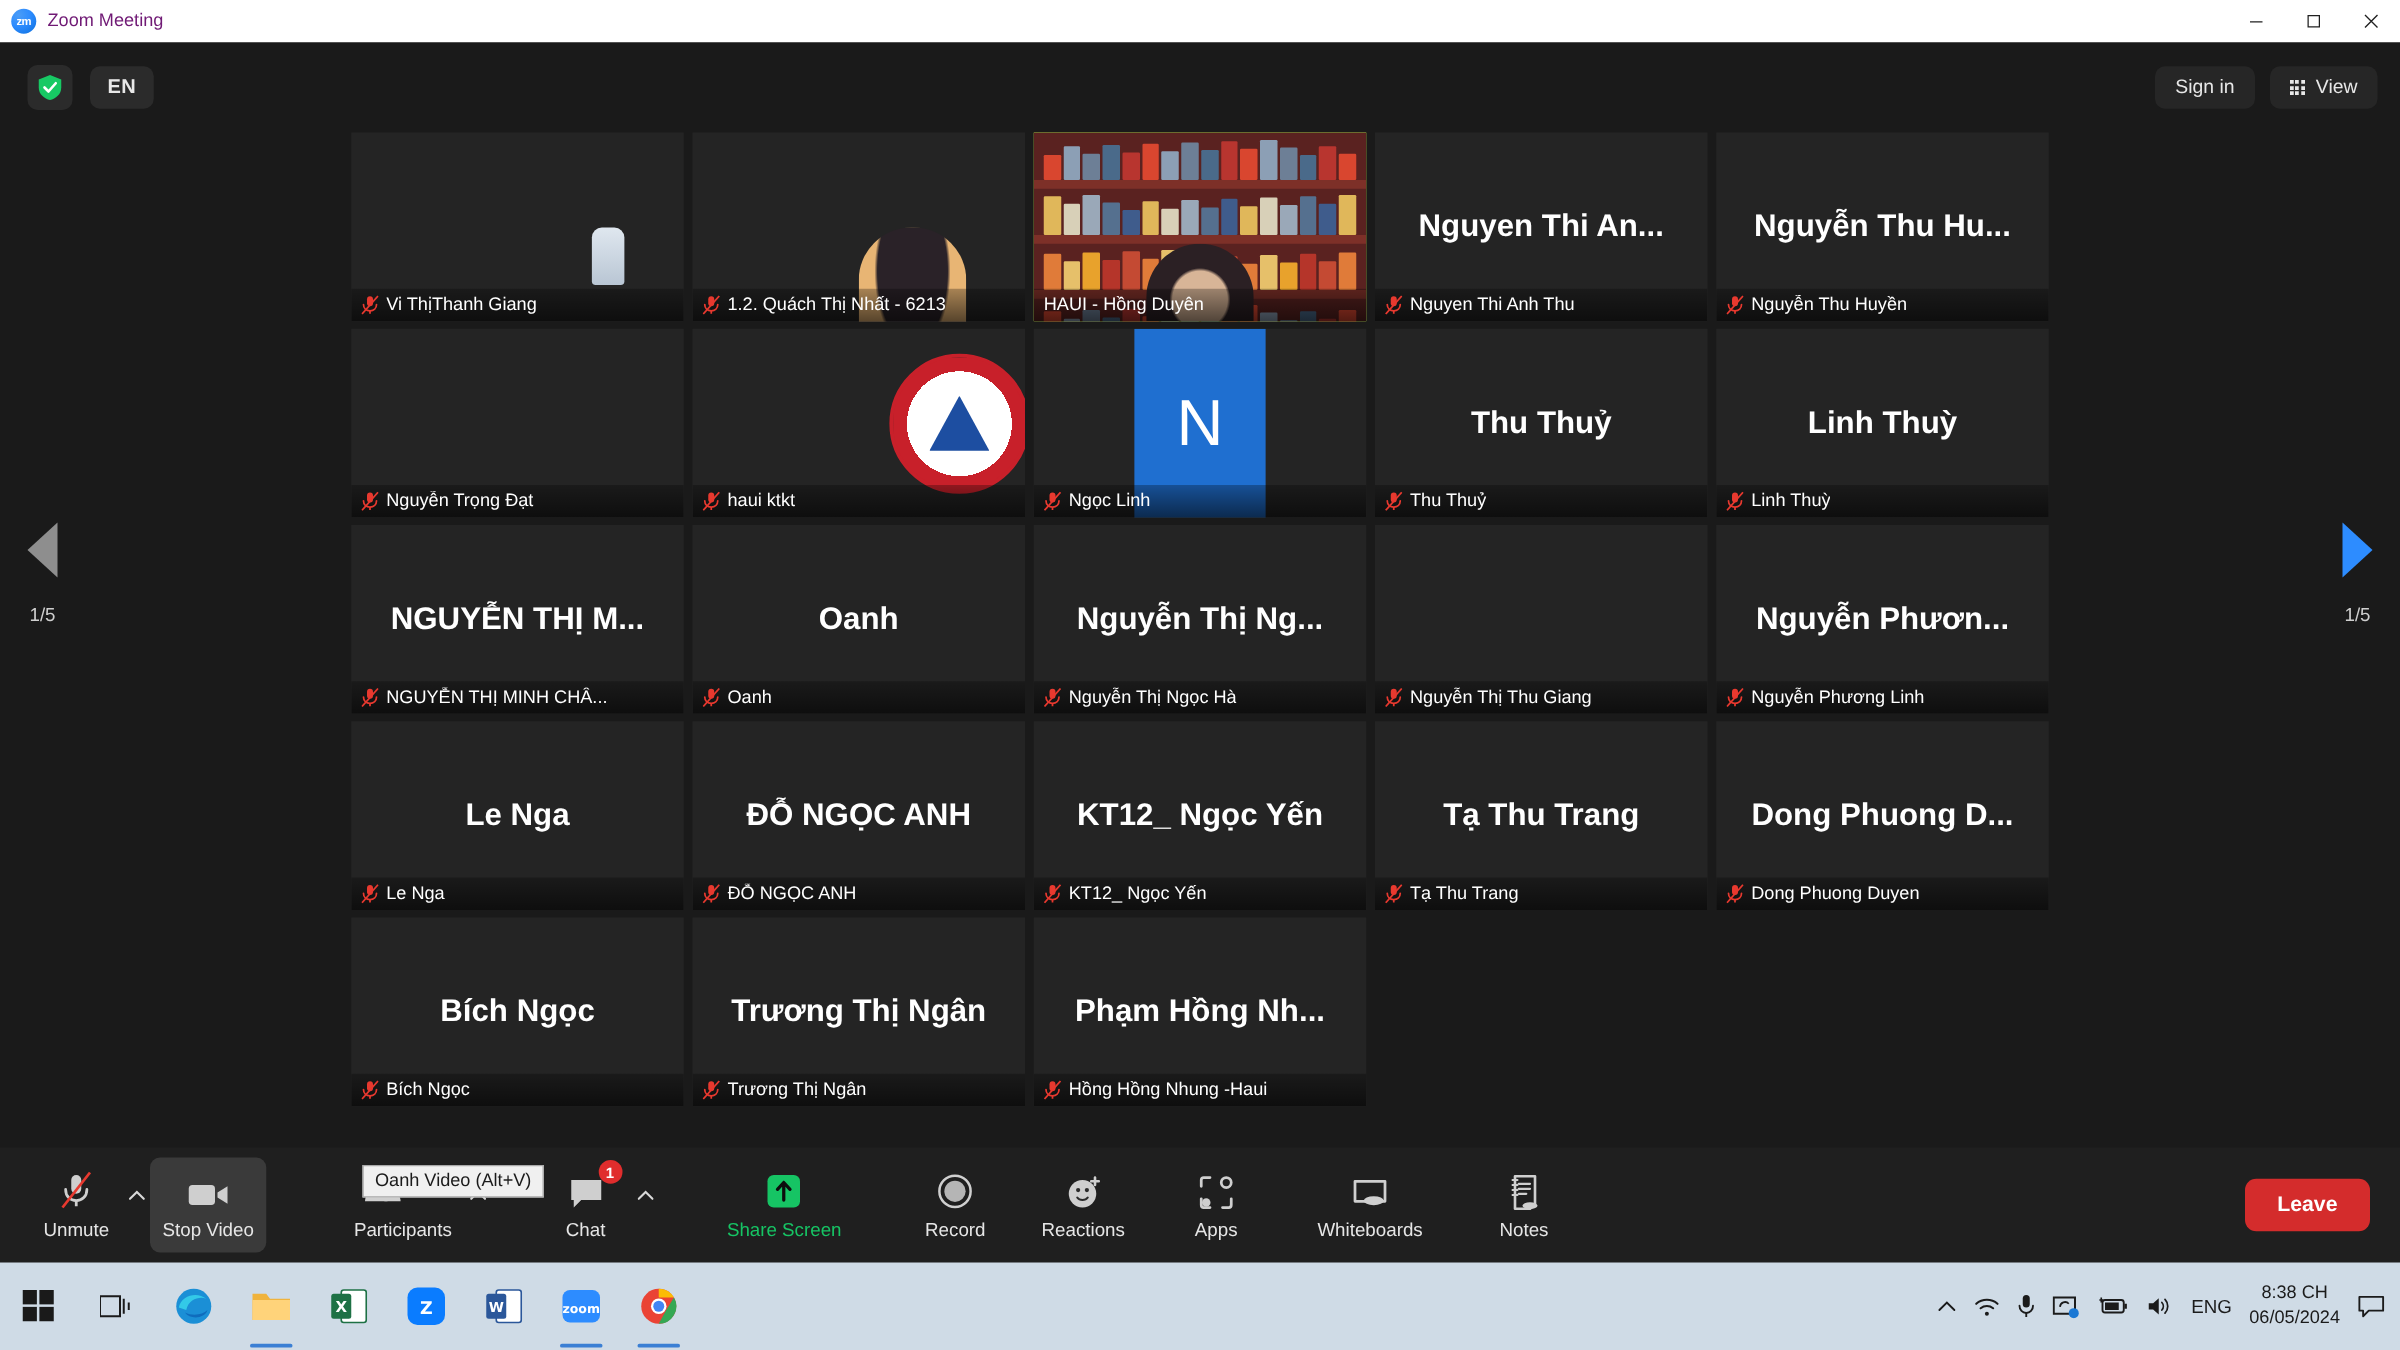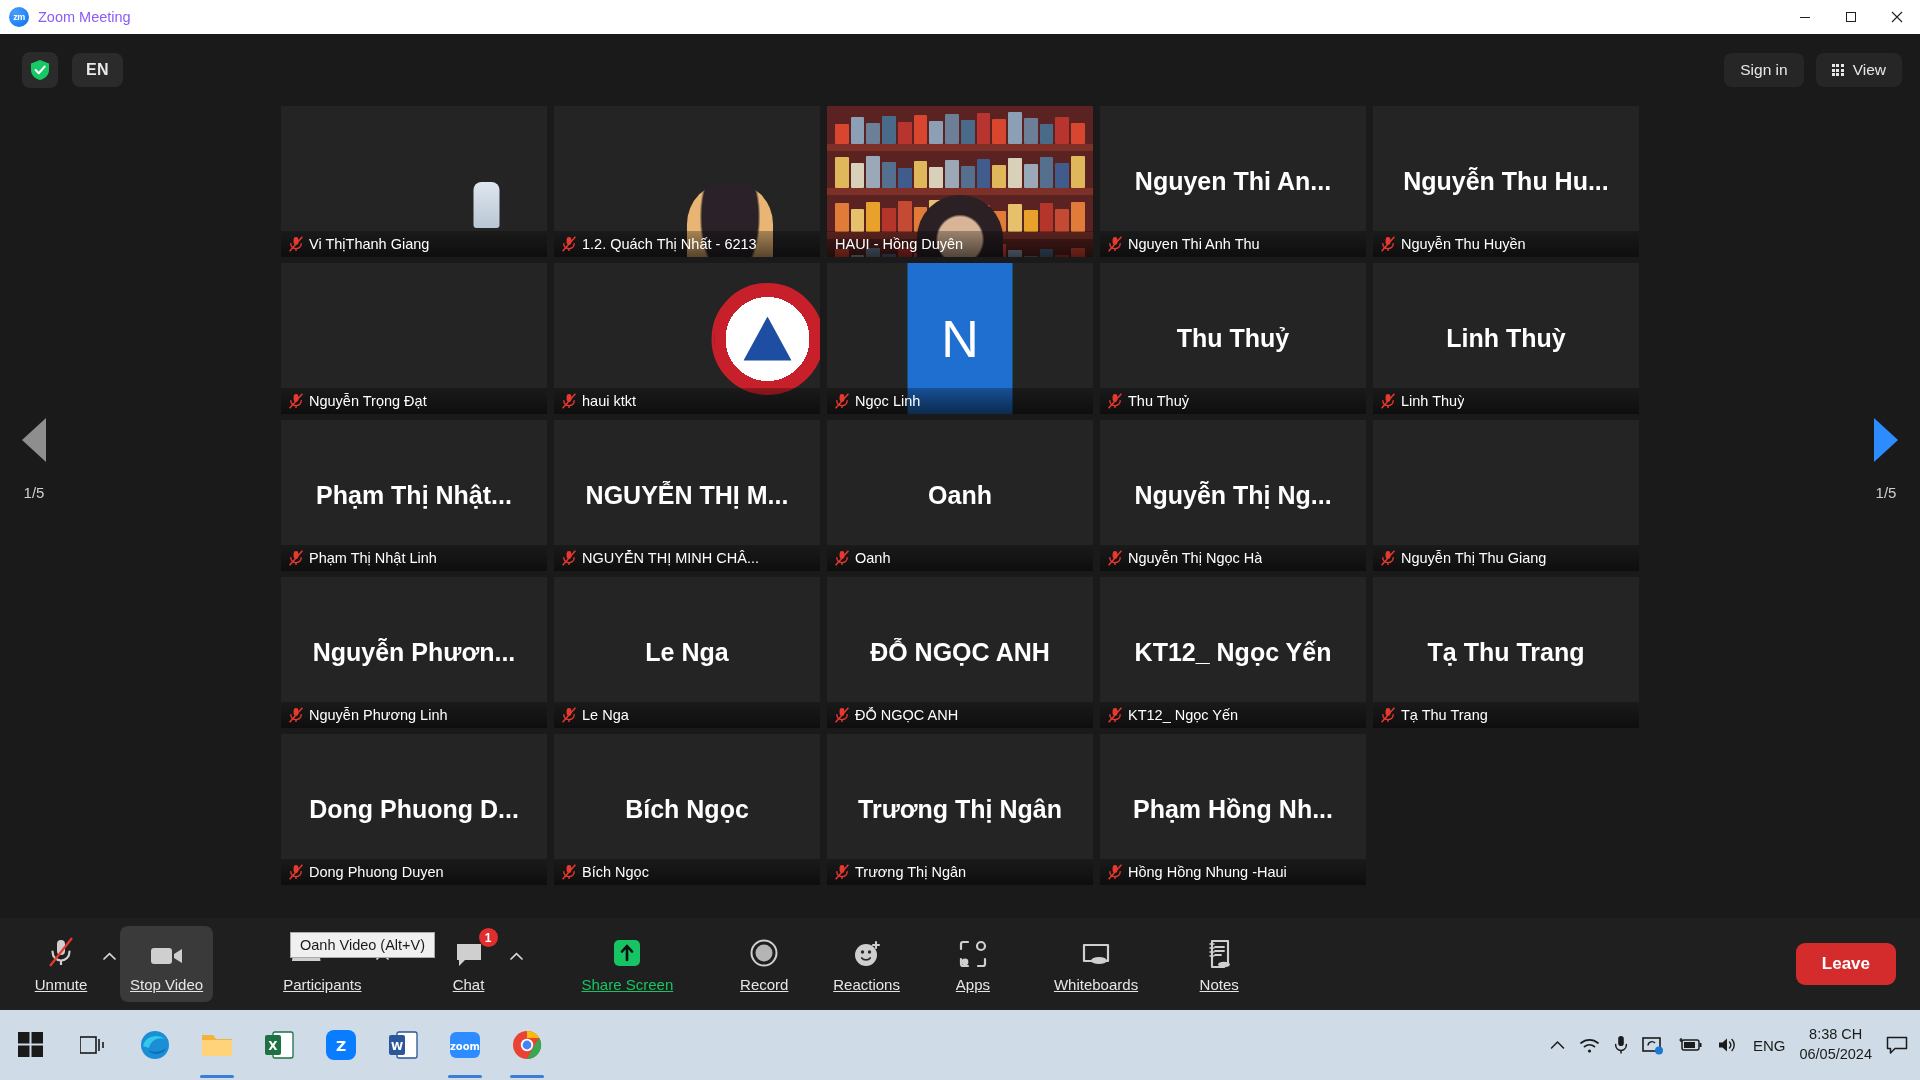--- a/index.html
+++ b/index.html
@@ -14,21 +14,21 @@
   #titlebar{
     height:34px; width:100%; background:#ffffff; display:flex; align-items:center;
     position:relative;
   }
   #zm-logo{
     width:20px;height:20px;border-radius:50%;
     background:radial-gradient(circle at 30% 25%, #4a9cf6 0%, #2d8cff 45%, #0b6edb 100%);
     margin-left:9px; display:flex;align-items:center;justify-content:center;
     color:#fff; font-size:9px; font-weight:bold; letter-spacing:-0.5px;
   }
-  #title-text{ margin-left:9px; font-size:14.5px; color:#8b5cf6; }
+  #title-text{ margin-left:9px; font-size:14.5px; color:#701a75; }
   .win-btns{ position:absolute; right:0; top:0; height:34px; display:flex; }
   .win-btn{ width:46px;height:34px; display:flex;align-items:center;justify-content:center;
             color:#202020; font-size:14px;}
   .win-btn svg{ display:block; }
 
   
   #zoom-header{
     height:72px; background:#1a1a1a; display:flex; align-items:center;
     padding:0 16px; position:relative;
   }
@@ -195,21 +195,21 @@
     position:absolute; left:0; bottom:70px; width:1920px; height:92px;
     background:#1f1f1f; display:flex; align-items:center;
   }
   .tb-group{ display:flex; align-items:center; }
   .tb-item{
     display:flex; flex-direction:column; align-items:center; justify-content:center;
     min-width:74px; height:76px; padding:0 10px; color:#e6e6e6; cursor:pointer;
     position:relative; border-radius:8px;
   }
   .tb-item .ico{ height:34px; display:flex; align-items:flex-end; justify-content:center; }
-  .tb-item .lab{ font-size:15px; margin-top:7px; white-space:nowrap;text-decoration:underline; }
+  .tb-item .lab{ font-size:15px; margin-top:7px; white-space:nowrap; }
   .tb-caret{
     width:22px;height:76px; display:flex; align-items:center; justify-content:center;
     color:#d8d8d8; cursor:pointer; font-size:13px; padding-bottom:16px;
   }
   #stopvideo-item{ background:#3a3a3a; }
   #share-screen .lab{ color:#16c464; }
   .badge{
     position:absolute; top:2px; right:8px; background:#e02d2d; color:#fff;
     min-width:19px;height:19px;border-radius:10px; font-size:12px;
     display:flex;align-items:center;justify-content:center; font-weight:bold;
@@ -519,32 +519,20 @@
           <svg class="mic-off" viewBox="0 0 14 16">
             <rect x="4.6" y="1" width="4.8" height="8" rx="2.4" fill="#e8392f"></rect>
             <path d="M1.8 7.6 C1.8 10.6 4 12.6 7 12.6 C10 12.6 12.2 10.6 12.2 7.6" stroke="#e8392f" stroke-width="1.4" fill="none" stroke-linecap="round"></path>
             <line x1="7" y1="12.6" x2="7" y2="15" stroke="#e8392f" stroke-width="1.4"></line>
             <line x1="0.6" y1="15.2" x2="13.4" y2="0.8" stroke="#e8392f" stroke-width="1.5"></line>
           </svg>
           <span class="nm">Linh Thuỳ</span>
         </div>
       </div>
       <div class="tile">
-        <div class="tile-initial">Phạm Thị Nhật...</div>
-        <div class="namebar">
-          <svg class="mic-off" viewBox="0 0 14 16">
-            <rect x="4.6" y="1" width="4.8" height="8" rx="2.4" fill="#e8392f"></rect>
-            <path d="M1.8 7.6 C1.8 10.6 4 12.6 7 12.6 C10 12.6 12.2 10.6 12.2 7.6" stroke="#e8392f" stroke-width="1.4" fill="none" stroke-linecap="round"></path>
-            <line x1="7" y1="12.6" x2="7" y2="15" stroke="#e8392f" stroke-width="1.4"></line>
-            <line x1="0.6" y1="15.2" x2="13.4" y2="0.8" stroke="#e8392f" stroke-width="1.5"></line>
-          </svg>
-          <span class="nm">Phạm Thị Nhật Linh</span>
-        </div>
-      </div>
-      <div class="tile">
         <div class="tile-initial">NGUYỄN THỊ M...</div>
         <div class="namebar">
           <svg class="mic-off" viewBox="0 0 14 16">
             <rect x="4.6" y="1" width="4.8" height="8" rx="2.4" fill="#e8392f"></rect>
             <path d="M1.8 7.6 C1.8 10.6 4 12.6 7 12.6 C10 12.6 12.2 10.6 12.2 7.6" stroke="#e8392f" stroke-width="1.4" fill="none" stroke-linecap="round"></path>
             <line x1="7" y1="12.6" x2="7" y2="15" stroke="#e8392f" stroke-width="1.4"></line>
             <line x1="0.6" y1="15.2" x2="13.4" y2="0.8" stroke="#e8392f" stroke-width="1.5"></line>
           </svg>
           <span class="nm">NGUYỄN THỊ MINH CHÂ...</span>
         </div>

